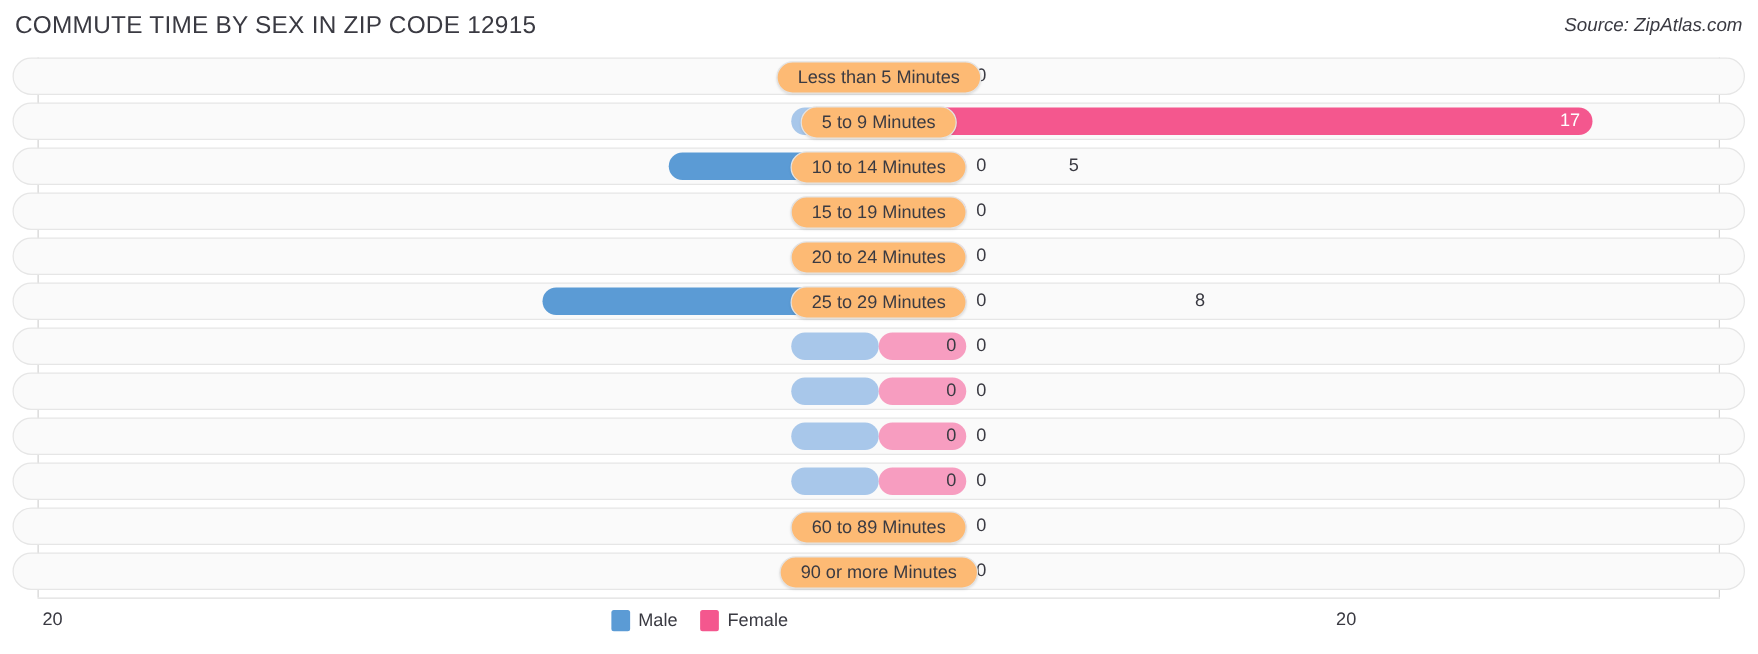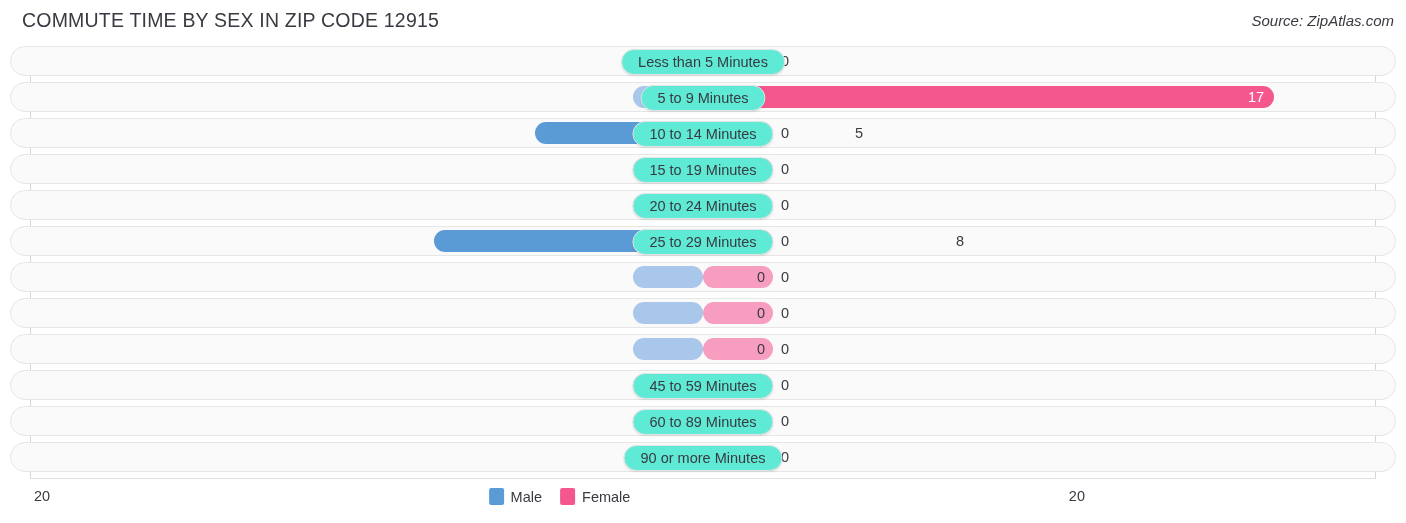--- a/index.html
+++ b/index.html
@@ -16,21 +16,21 @@
     position: relative;
   }
 
   
   .header {
     position: relative;
     height: 42px;
   }
   .chart-title {
     position: absolute;
-    left: 22px;
+    left: 12px;
     top: 9px;
     font-size: 19.5px;
     letter-spacing: 0.2px;
     color: #3a3a42;
     white-space: nowrap;
   }
   .source {
     position: absolute;
     right: 12px;
     top: 12px;
@@ -84,21 +84,21 @@
 
   
   .label-pill {
     position: absolute;
     left: 50%;
     top: 3px;
     transform: translateX(-50%);
     height: 24px;
     line-height: 24px;
     padding: 0 16px;
-    background: #5eead4;
+    background: #fdba74;
     border: 1px solid #e3e3e3;
     border-radius: 13px;
     font-size: 14.5px;
     color: #3a3a42;
     white-space: nowrap;
     box-shadow: 0 1px 2px rgba(0,0,0,0.10);
     z-index: 5;
   }
 
   
@@ -263,21 +263,20 @@
         <div class="bar female" style="width: 70px; background: rgb(247, 157, 192);"></div>
         <div class="val male-out" style="right: 641px;">0</div>
         <div class="val female-out" style="left: 781px;">0</div>
       </div>
       <div class="row">
         <div class="track"></div>
         <div class="bar male" style="width: 70px; background: rgb(168, 199, 234);"></div>
         <div class="bar female" style="width: 70px; background: rgb(247, 157, 192);"></div>
         <div class="val male-out" style="right: 641px;">0</div>
         <div class="val female-out" style="left: 781px;">0</div>
-        <div class="label-pill">45 to 59 Minutes</div>
       </div>
       <div class="row">
         <div class="track"></div>
         <div class="bar male" style="width: 70px; background: rgb(168, 199, 234);"></div>
         <div class="bar female" style="width: 70px; background: rgb(247, 157, 192);"></div>
         <div class="val male-out" style="right: 641px;">0</div>
         <div class="val female-out" style="left: 781px;">0</div>
         <div class="label-pill">60 to 89 Minutes</div>
       </div>
       <div class="row">

